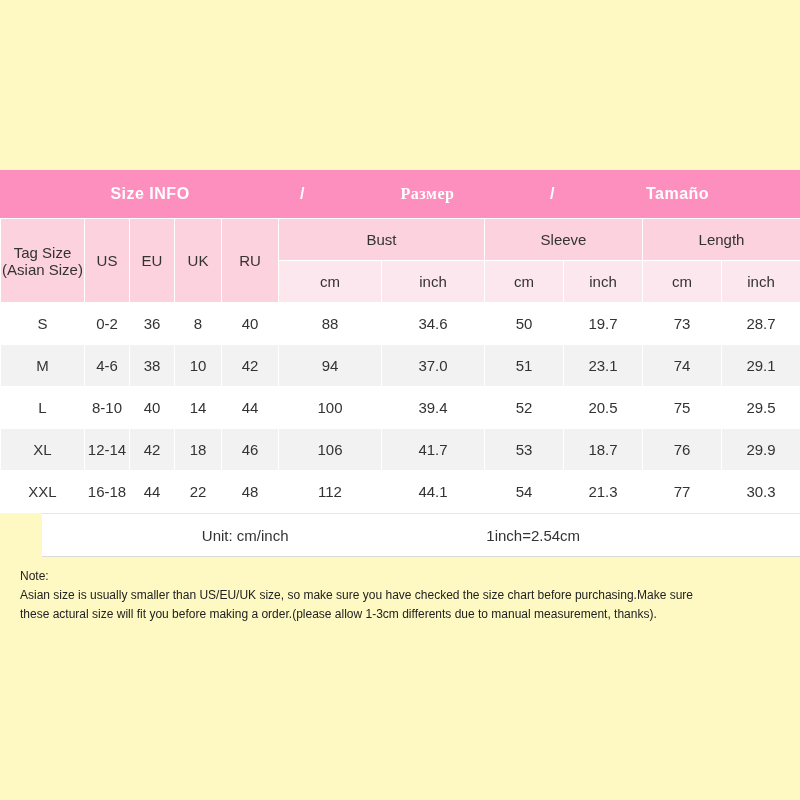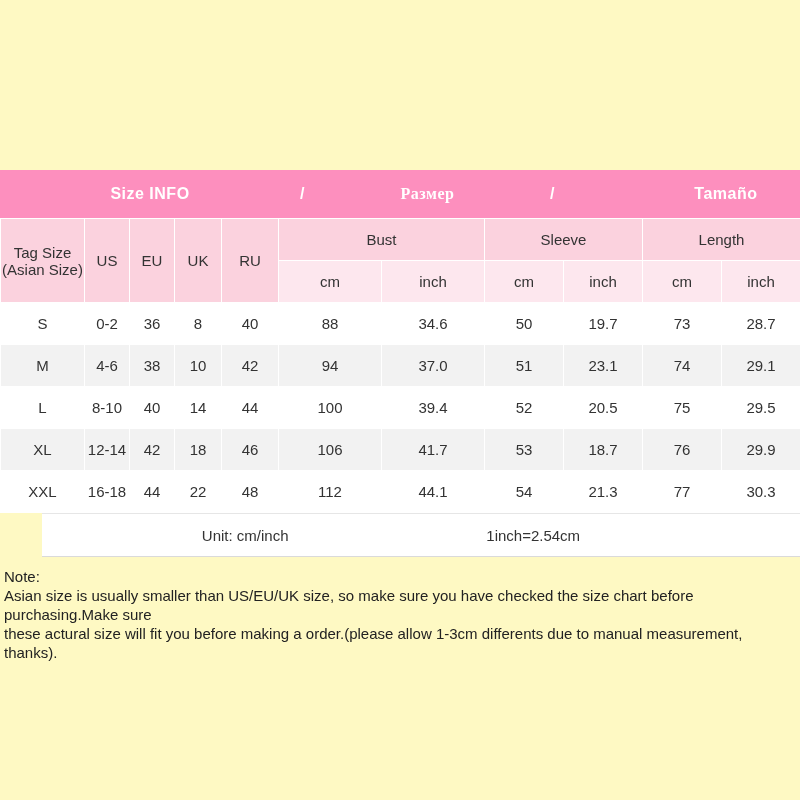--- a/index.html
+++ b/index.html
@@ -34,21 +34,21 @@
     font-size: 16px;
     font-weight: bold;
     letter-spacing: 0.5px;
   }
   .title-bar .seg {
     text-align: center;
   }
   .title-bar .t1 { width: 215px; }
   .title-bar .slash { width: 90px; color:#ffffff; font-weight:bold;}
   .title-bar .t2 { width: 160px; font-family: Liberation Serif, serif; }
-  .title-bar .t3 { width: 160px; text-align: right; }
+  .title-bar .t3 { width: 160px; }
 
   table.size {
     border-collapse: collapse;
     width: 800px;
     table-layout: fixed;
   }
   table.size td, table.size th {
     border: 1px solid #ffffff;
     text-align: center;
     font-size: 15px;
@@ -81,22 +81,22 @@
     display: flex;
     align-items: center;
     font-size: 15px;
     color: #333333;
     margin-left: 42px;
   }
   .unit-row .u1 { width: 430px; text-align: center; }
   .unit-row .u2 { width: 370px; text-align: left; padding-left: 38px; box-sizing: border-box;}
 
   .note {
-    padding: 10px 4px 0 4px;
-    font-size: 15px;
+    padding: 10px 4px 0 20px;
+    font-size: 12px;
     line-height: 19px;
     color: #222222;
   }
   .note .lbl { display:block; }
 </style>
 </head>
 <body>
 
 <div id="wrap">
   <div id="chart">

